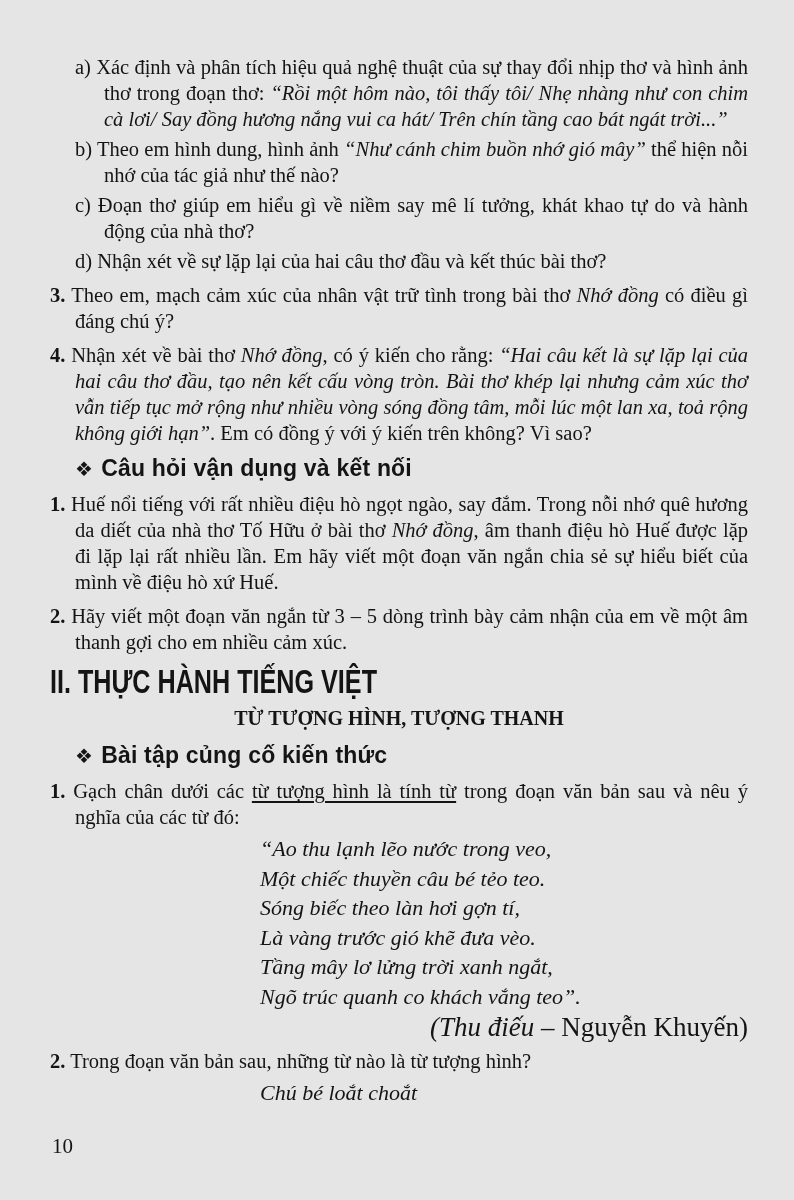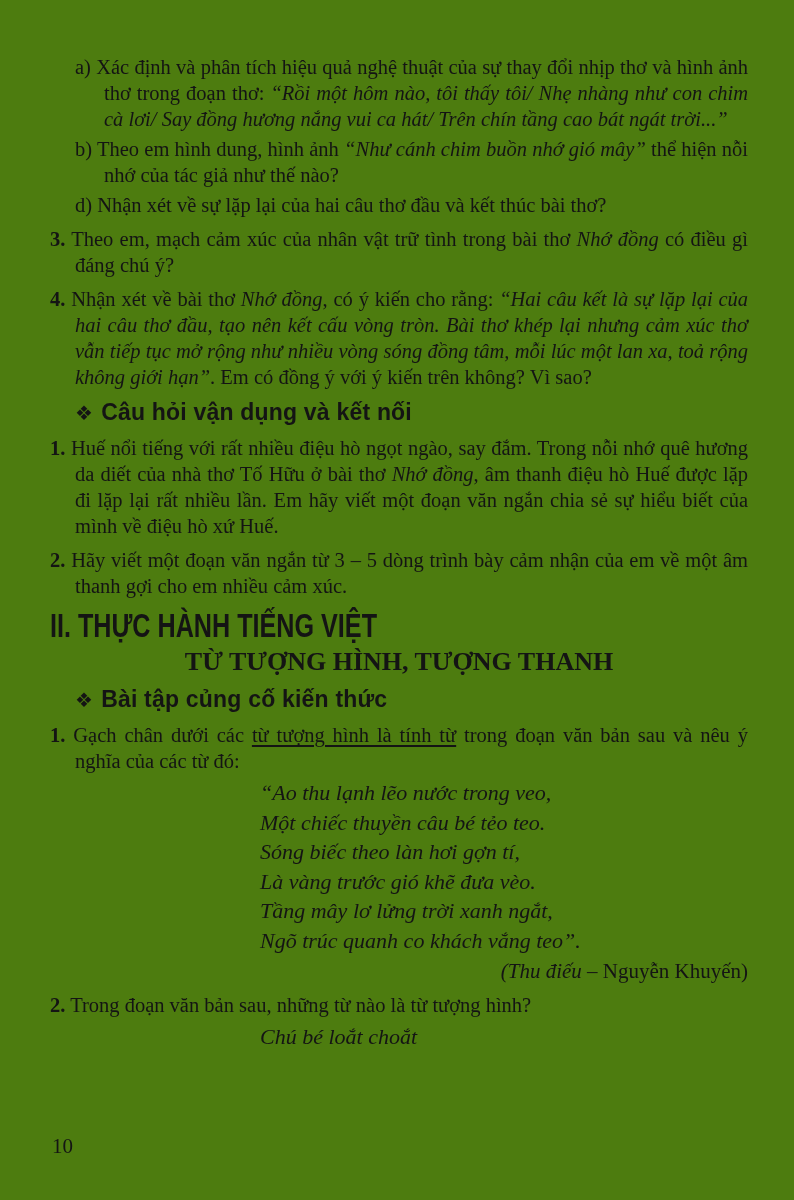--- a/index.html
+++ b/index.html
@@ -1,17 +1,17 @@
 <!DOCTYPE html>
 <html><head>
 <meta charset="utf-8">
 <style>
   html,body { margin:0; padding:0; background:#ffffff; }
   .page {
-    position:relative; width:794px; height:1200px; background:#4d7c0f;
+    position:relative; width:794px; height:1200px; background:#e5e5e5;
     font-family:"Liberation Serif", serif; color:#141414; overflow:hidden;
   }
   .content { position:absolute; left:50px; top:54px; width:698px; }
 
   .q { font-size:20.5px; line-height:26px; text-align:justify; margin:0 0 4px 0; }
   .sub { margin-left:25px; padding-left:29px; text-indent:-29px; }
   .num { padding-left:25px; text-indent:-25px;margin-top:8px; }
   .mk-num { font-weight:bold; }
   .it { font-style:italic; }
   .ul { text-decoration:underline; text-underline-offset:3px; }
@@ -23,41 +23,42 @@
   .vheading .diamond { font-size:20px; margin-right:8px; }
 
   .sec-heading {
     font-family:"Liberation Sans","DejaVu Sans",sans-serif; font-weight:bold;
     font-size:34px; line-height:36px; margin:8px 0 2px 0;
     transform:scaleX(0.74); transform-origin:left center; white-space:nowrap;
     letter-spacing:0px;
   }
   .sub-heading {
     font-family:"Liberation Serif", serif; font-weight:bold;
-    font-size:26px; line-height:30px; text-align:center; margin:4px 0 8px 0;
+    font-size:20px; line-height:30px; text-align:center; margin:4px 0 8px 0;
   }
 
   .poem { margin:4px 0 0 210px; font-style:italic; font-size:22px; line-height:29.5px; }
   .poem div { white-space:nowrap; }
-  .attribution { text-align:right; font-size:21px; line-height:26px; margin:3px 0 0 0; }
+  .attribution { text-align:right; font-size:27px; line-height:26px; margin:3px 0 0 0; }
   .task2 { margin-top:8px; }
   .poem2 { margin-top:0; }
 
   .page-number { position:absolute; left:52px; top:1134px; font-size:21px; }
 </style>
 </head>
 <body>
 
 <div class="page">
   <div class="content">
 
     <p class="q sub"><span>a)</span> <span>Xác định và phân tích hiệu quả nghệ thuật của sự thay đổi nhịp thơ và hình ảnh thơ trong đoạn thơ: </span><span class="it">“Rồi một hôm nào, tôi thấy tôi/ Nhẹ nhàng như con chim cà lơi/ Say đồng hương nắng vui ca hát/ Trên chín tầng cao bát ngát trời...”</span></p>
 
     <p class="q sub"><span>b)</span> <span>Theo em hình dung, hình ảnh </span><span class="it">“Như cánh chim buồn nhớ gió mây”</span><span> thể hiện nỗi nhớ của tác giả như thế nào?</span></p>
 
+    <p class="q sub"><span>c)</span> <span>Đoạn thơ giúp em hiểu gì về niềm say mê lí tưởng, khát khao tự do và hành động của nhà thơ?</span></p>
 
     <p class="q sub"><span>d)</span> <span>Nhận xét về sự lặp lại của hai câu thơ đầu và kết thúc bài thơ?</span></p>
 
     <p class="q num"><span class="mk-num">3.</span> <span>Theo em, mạch cảm xúc của nhân vật trữ tình trong bài thơ </span><span class="it">Nhớ đồng</span><span> có điều gì đáng chú ý?</span></p>
 
     <p class="q num"><span class="mk-num">4.</span> <span>Nhận xét về bài thơ </span><span class="it">Nhớ đồng</span><span>, có ý kiến cho rằng: </span><span class="it">“Hai câu kết là sự lặp lại của hai câu thơ đầu, tạo nên kết cấu vòng tròn. Bài thơ khép lại nhưng cảm xúc thơ vẫn tiếp tục mở rộng như nhiều vòng sóng đồng tâm, mỗi lúc một lan xa, toả rộng không giới hạn”</span><span>. Em có đồng ý với ý kiến trên không? Vì sao?</span></p>
 
     <div class="vheading"><span class="diamond">❖</span><span>Câu hỏi vận dụng và kết nối</span></div>
 
     <p class="q num"><span class="mk-num">1.</span> <span>Huế nổi tiếng với rất nhiều điệu hò ngọt ngào, say đắm. Trong nỗi nhớ quê hương da diết của nhà thơ Tố Hữu ở bài thơ </span><span class="it">Nhớ đồng</span><span>, âm thanh điệu hò Huế được lặp đi lặp lại rất nhiều lần. Em hãy viết một đoạn văn ngắn chia sẻ sự hiểu biết của mình về điệu hò xứ Huế.</span></p>

